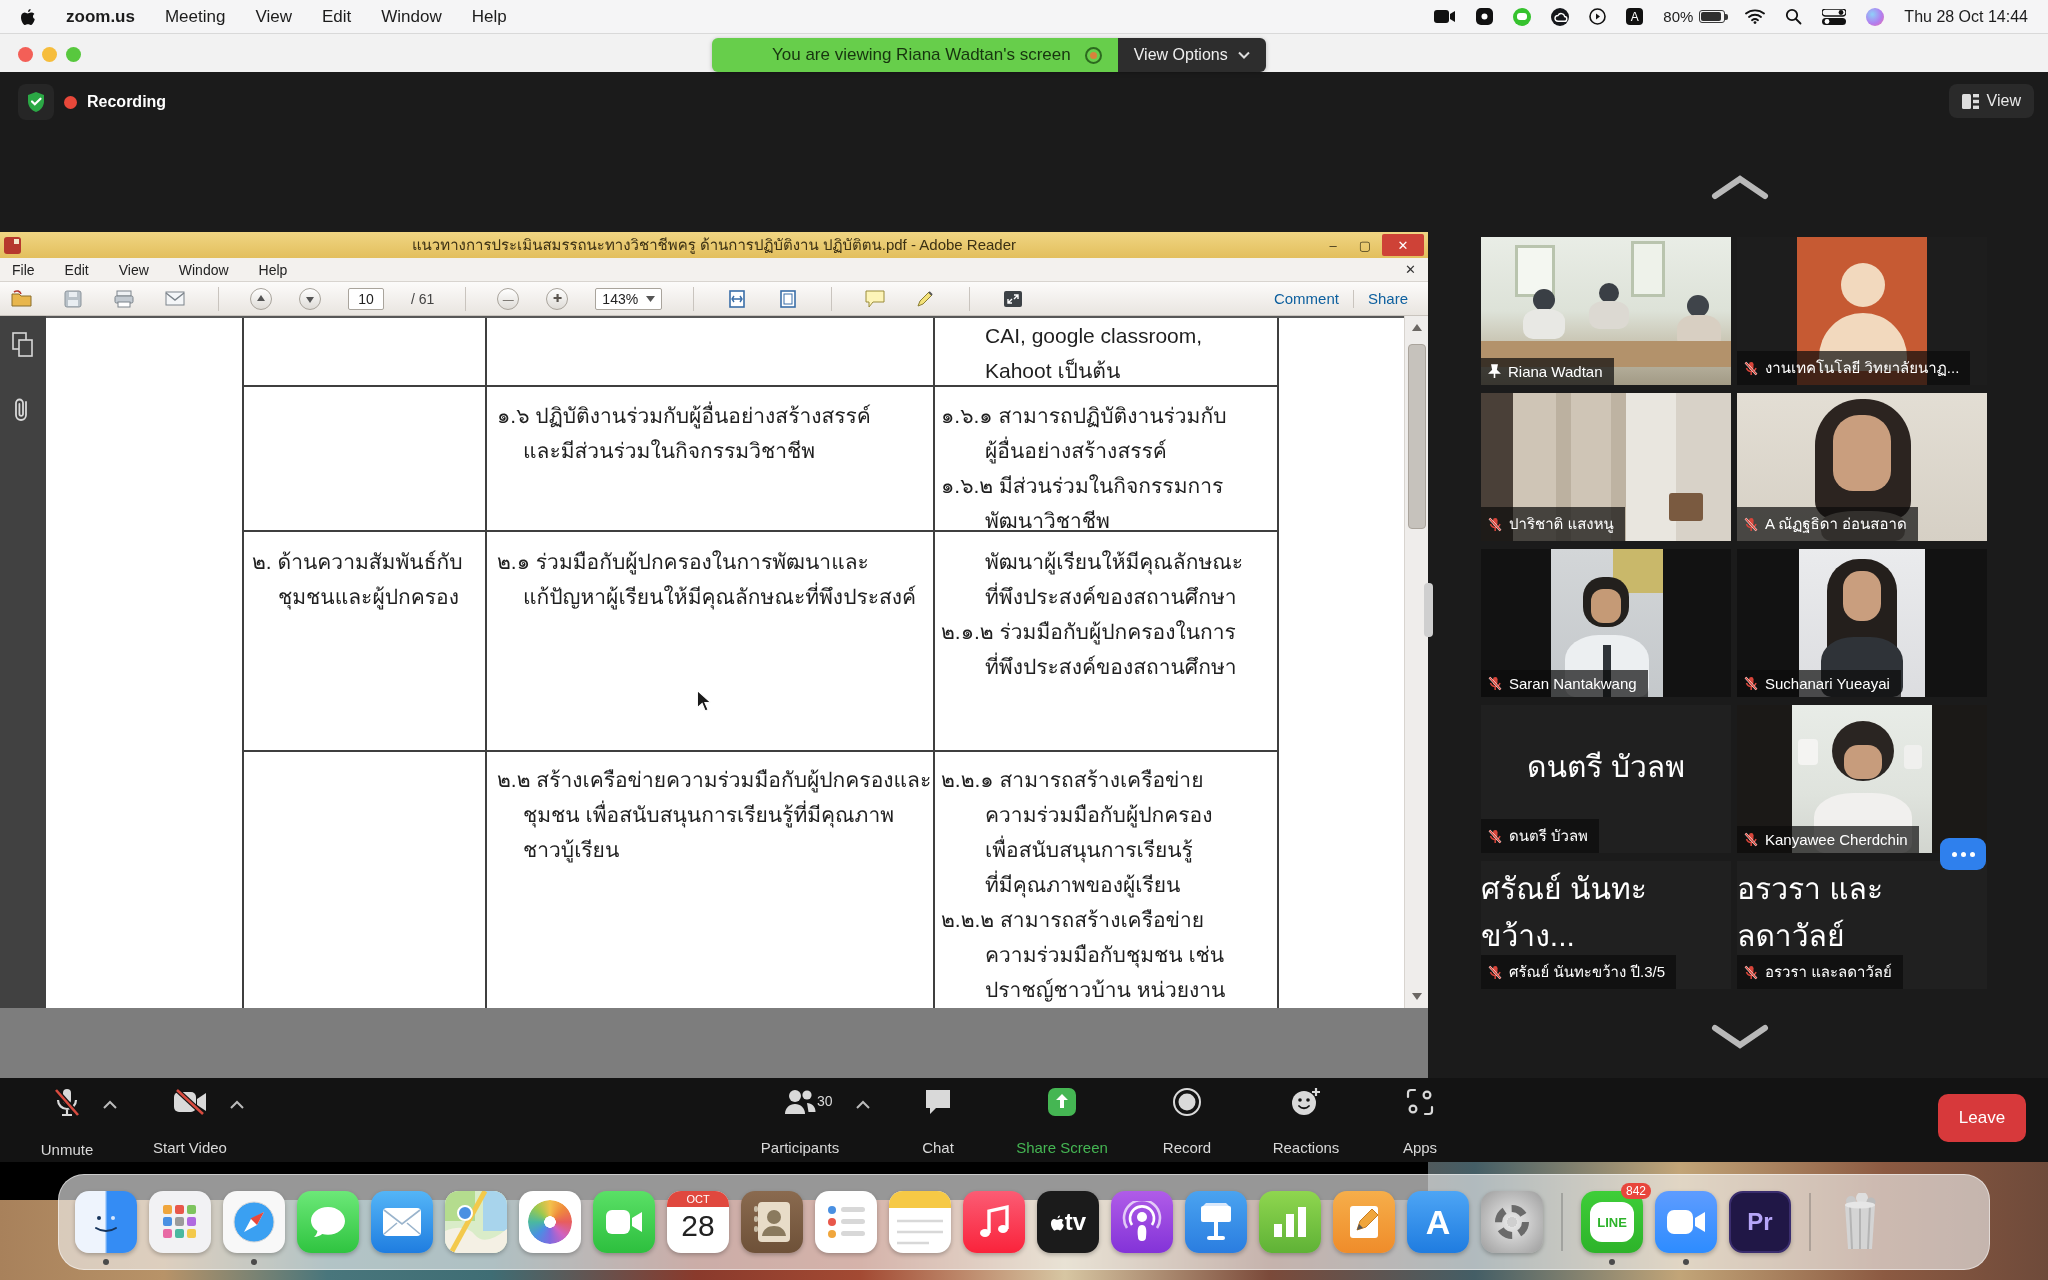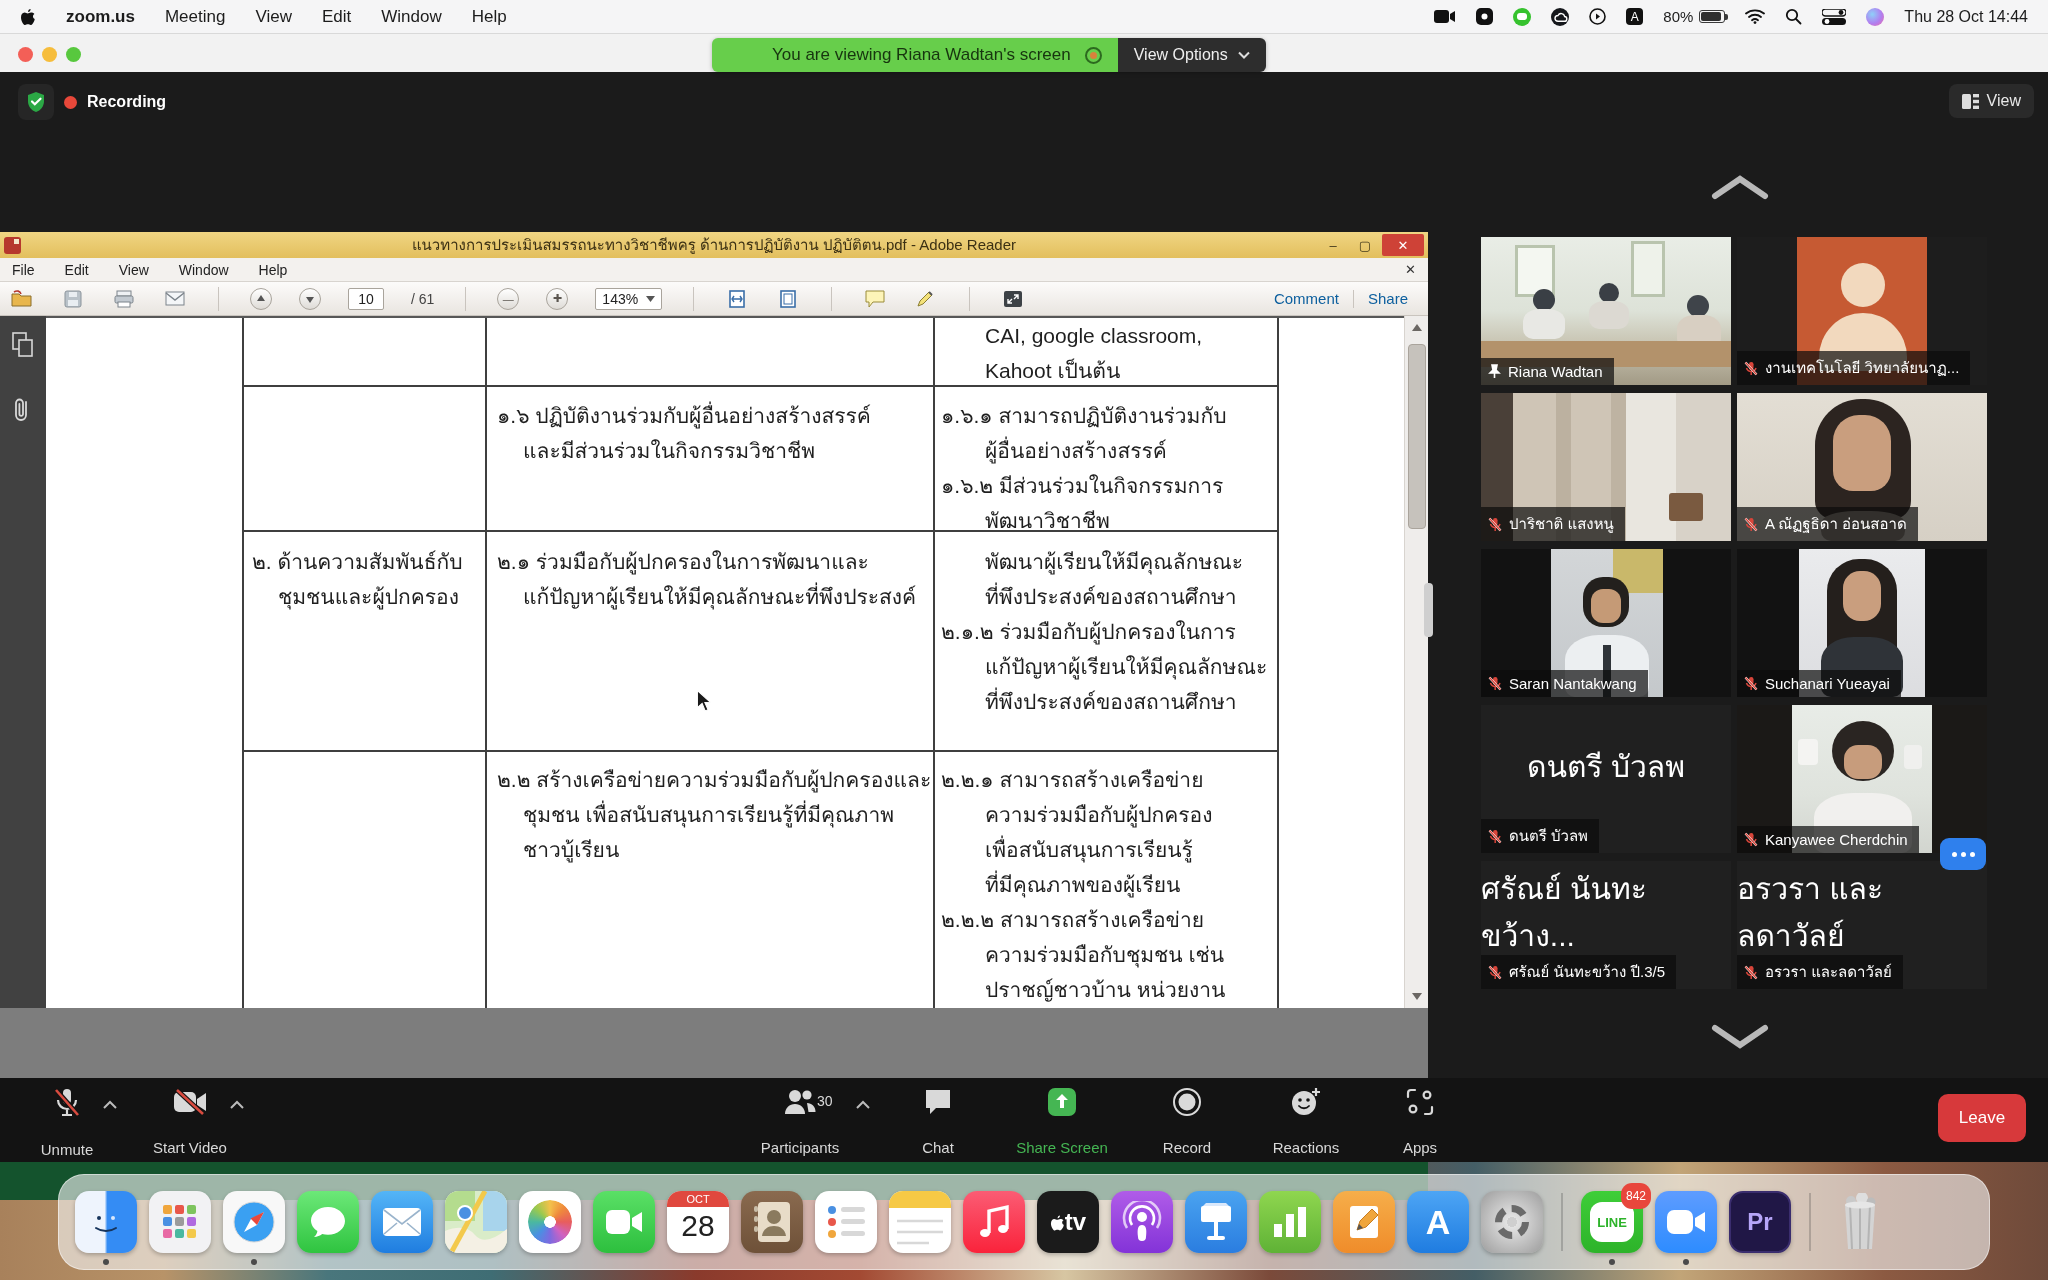--- a/index.html
+++ b/index.html
@@ -30,21 +30,21 @@
 
   
   .zoomwin{position:absolute;top:72px;left:0;width:2048px;height:1090px;background:#1b1b1b;z-index:10}
   .recording{position:absolute;left:18px;top:12px;display:flex;align-items:center;gap:10px}
   .shieldbox{width:36px;height:36px;background:#262626;border-radius:8px;display:flex;align-items:center;justify-content:center}
   .recdot{width:13px;height:13px;border-radius:50%;background:#e8483a}
   .reclabel{color:#fff;font-weight:bold;font-size:16px}
   .viewbtn{position:absolute;right:14px;top:12px;height:34px;background:#2a2a2a;border-radius:8px;display:flex;align-items:center;gap:8px;padding:0 13px;color:#e8e8e8;font-size:16px}
 
   
-  .reader{position:absolute;left:0;top:160px;width:1428px;height:968px;background:#14532d}
+  .reader{position:absolute;left:0;top:160px;width:1428px;height:968px;background:#000000}
   .r-title{position:absolute;left:0;top:0;width:100%;height:26px;background:linear-gradient(#f0d583,#e3bf5d);display:flex;align-items:center;padding:0 4px}
   .r-title-text{position:absolute;left:0;right:0;text-align:center;font-size:15px;color:#3c3114}
   .pdficon{width:17px;height:17px;background:#b6382d;border-radius:3px;position:relative;z-index:2}
   .pdficon::after{content:"";position:absolute;right:2px;top:2px;width:5px;height:5px;background:#f4e6c8}
   .r-winbtns{margin-left:auto;display:flex;align-items:center;gap:2px;z-index:2}
   .r-btn{width:30px;height:20px;display:flex;align-items:center;justify-content:center;color:#433a1c;font-size:13px}
   .r-close{width:42px;height:22px;background:#ce4237;border-radius:2px;color:#fff;font-size:13px;display:flex;align-items:center;justify-content:center}
   .r-menu{position:absolute;left:0;top:26px;width:100%;height:24px;background:#f3f1ee;border-bottom:1px solid #d8d4cf;display:flex;align-items:center;gap:30px;padding:0 12px;font-size:14px;color:#222}
   .r-menu-x{margin-left:auto;color:#333;font-size:13px}
   .r-toolbar{position:absolute;left:0;top:50px;width:100%;height:34px;background:linear-gradient(#fcfbfa,#e9e5e0);border-bottom:1px solid #c9c4be;display:flex;align-items:center;gap:27px;padding:0 10px}
@@ -99,21 +99,21 @@
   .zcaret{position:absolute;top:22px;color:#b9b9b9}
   .pcount{font-size:14px;color:#d9d9d9;position:absolute;left:72px;top:6px}
   .leavebtn{position:absolute;right:22px;top:16px;width:88px;height:48px;background:#d7393b;border-radius:10px;color:#fff;font-size:17px;display:flex;align-items:center;justify-content:center}
 
   
   .desk{position:absolute;top:1162px;left:0;width:2048px;height:118px;background:linear-gradient(90deg,#a8815b 0%,#b89368 8%,#49767c 16%,#3f6d74 24%,#8a3a2c 34%,#a34a33 42%,#d7c6a2 52%,#7b4a3a 62%,#445e66 72%,#c2a578 82%,#8c5a42 92%,#6e4a3a 100%)}
   .dock{position:absolute;left:58px;top:1174px;width:1932px;height:96px;background:rgba(243,243,243,.62);border:1px solid rgba(255,255,255,.5);border-radius:26px;display:flex;align-items:center;gap:12px;padding:0 16px;z-index:20}
   .dicon{width:62px;height:62px;border-radius:14px;position:relative;display:flex;align-items:center;justify-content:center;flex:0 0 auto;box-shadow:0 2px 4px rgba(0,0,0,.25)}
   .dicon.run::after{content:"";position:absolute;bottom:-12px;left:28px;width:6px;height:6px;border-radius:50%;background:#4a4a4a}
   .dsep{width:2px;height:58px;background:rgba(60,60,60,.25);margin:0 6px;flex:0 0 auto}
-  .badge{position:absolute;top:-8px;right:-8px;min-width:26px;height:26px;background:#e8463c;border-radius:11px;color:#fff;font-size:12px;display:flex;align-items:center;justify-content:center;padding:0 5px}
+  .badge{position:absolute;top:-8px;right:-8px;min-width:26px;height:16px;background:#e8463c;border-radius:11px;color:#fff;font-size:12px;display:flex;align-items:center;justify-content:center;padding:0 5px}
   .cal-month{position:absolute;top:0;left:0;right:0;height:16px;background:#e0483e;color:#fff;font-size:11px;text-align:center;line-height:16px;border-radius:14px 14px 0 0}
   .cal-day{position:absolute;top:18px;left:0;right:0;text-align:center;font-size:30px;color:#222}
   .gear{width:34px;height:34px;border:7px dashed #6a6a6a;border-radius:50%;background:radial-gradient(circle,#cfcfcf 35%,transparent 36%)}
 </style>
 </head>
 <body>
 
 <div class="menubar">
   <span class="mb-ic">
     <svg width="16" height="18" viewBox="0 0 16 18">
@@ -387,21 +387,20 @@
           <div class="ind1">ชุมชนและผู้ปกครอง</div>
         </div>
         <div class="cell" style="left:451px;top:226px">
           <div>๒.๑ ร่วมมือกับผู้ปกครองในการพัฒนาและ</div>
           <div class="ind1">แก้ปัญหาผู้เรียนให้มีคุณลักษณะที่พึงประสงค์</div>
         </div>
         <div class="cell" style="left:895px;top:226px">
           <div class="ind2">พัฒนาผู้เรียนให้มีคุณลักษณะ</div>
           <div class="ind2">ที่พึงประสงค์ของสถานศึกษา</div>
           <div>๒.๑.๒ ร่วมมือกับผู้ปกครองในการ</div>
-          <div class="ind2">แก้ปัญหาผู้เรียนให้มีคุณลักษณะ</div>
           <div class="ind2">ที่พึงประสงค์ของสถานศึกษา</div>
         </div>
 
         <div class="cell" style="left:451px;top:444px">
           <div>๒.๒ สร้างเครือข่ายความร่วมมือกับผู้ปกครองและ</div>
           <div class="ind1">ชุมชน เพื่อสนับสนุนการเรียนรู้ที่มีคุณภาพ</div>
           <div class="ind1">ชาวบู้เรียน</div>
         </div>
         <div class="cell" style="left:895px;top:444px">
           <div>๒.๒.๑  สามารถสร้างเครือข่าย</div>

